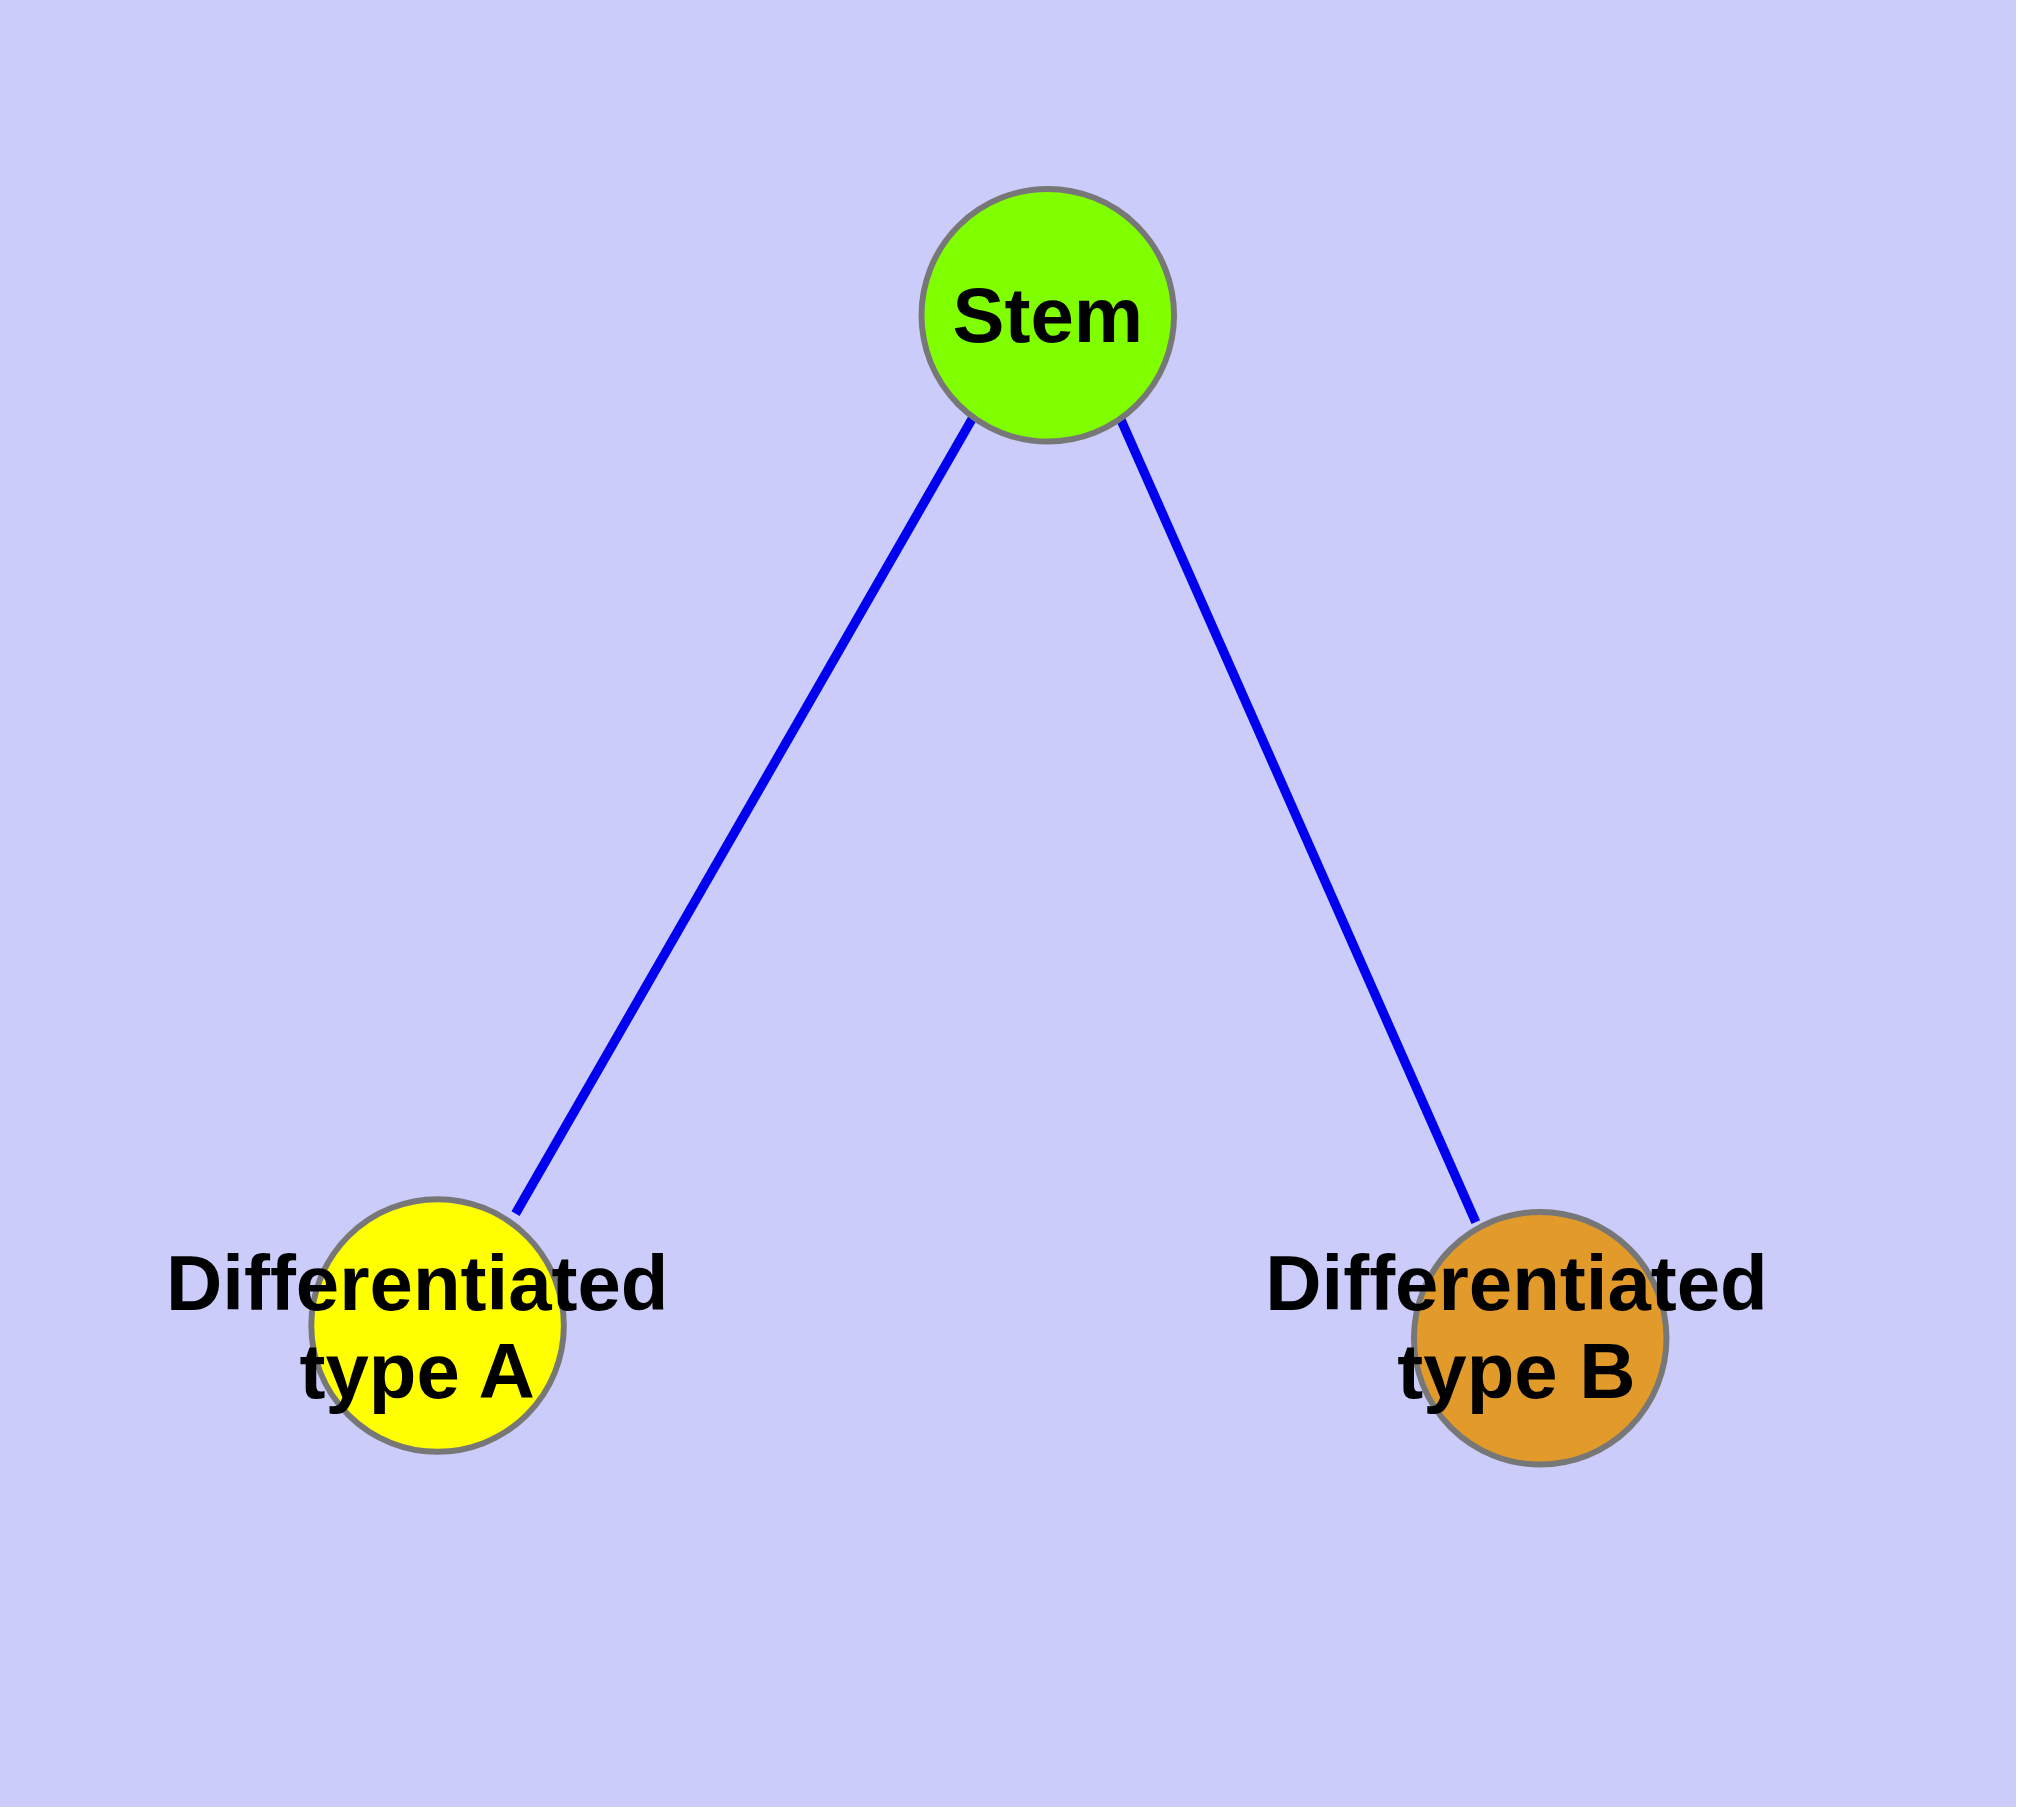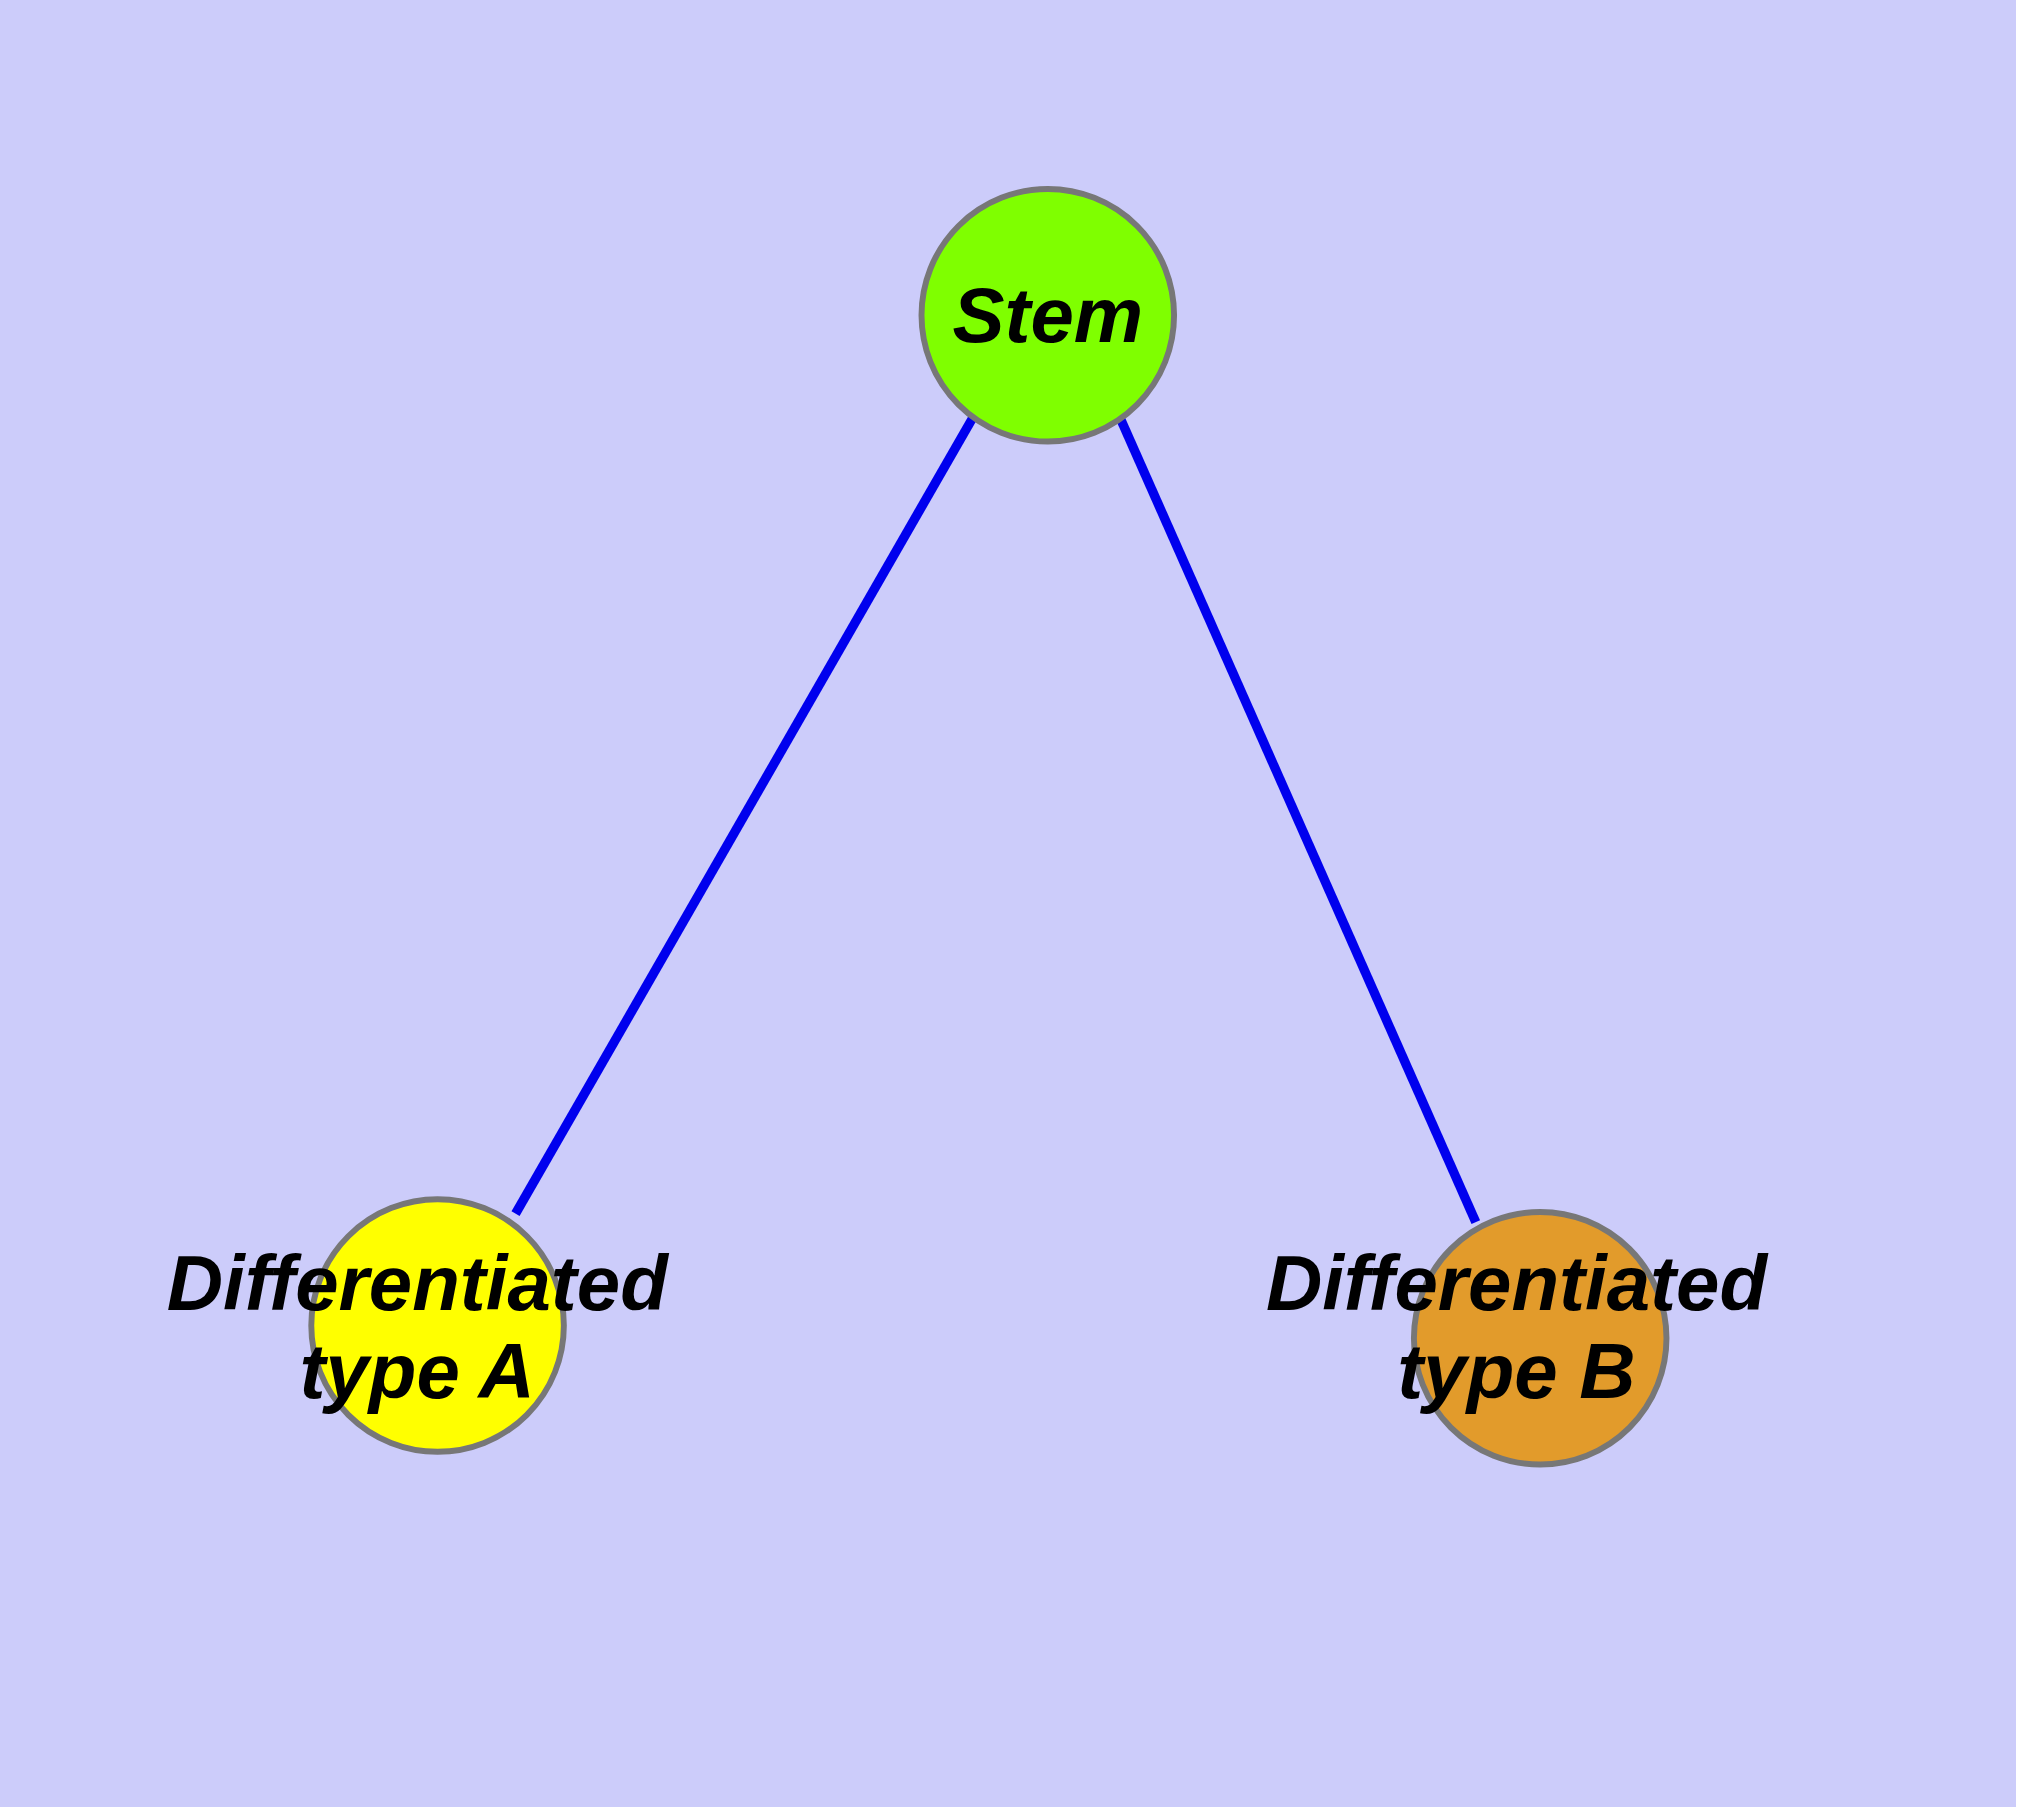--- a/index.html
+++ b/index.html
@@ -6,21 +6,20 @@
     margin: 0;
     padding: 0;
     background: #ffffff;
   }
   #stage {
     position: relative;
     width: 2021px;
     height: 1812px;
     overflow: hidden;
     background: #ffffff;
-    font-style: italic;
   }
   #canvas-bg {
     position: absolute;
     left: 0;
     top: 0;
     width: 2016px;
     height: 1807px;
     background: #ccccfa;
   }
   svg#graph {

